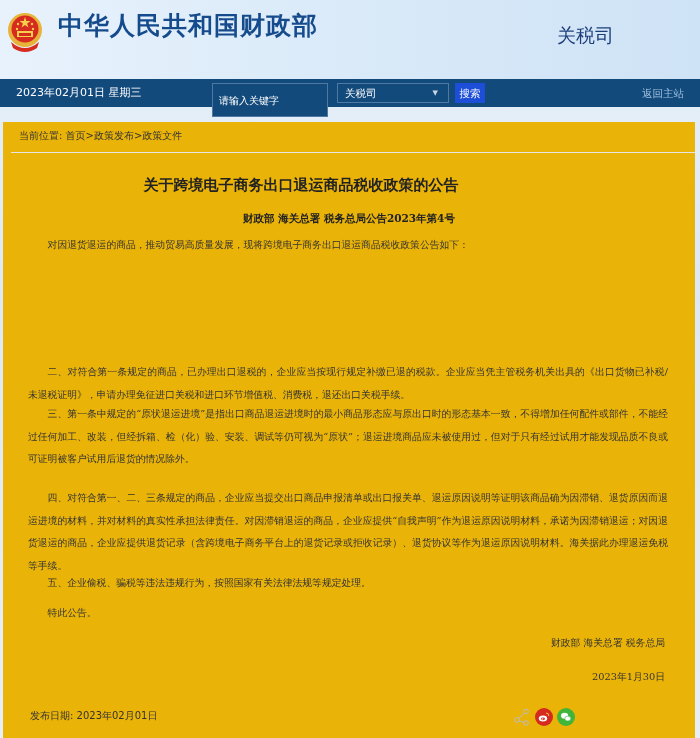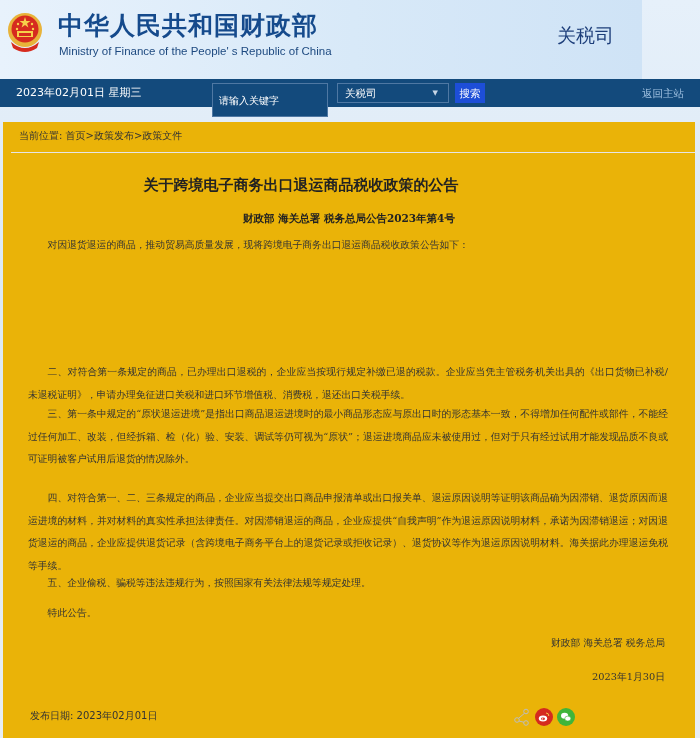--- a/index.html
+++ b/index.html
@@ -4,21 +4,21 @@
 <style>
   * { margin: 0; padding: 0; box-sizing: border-box; }
   body {
     width: 700px; height: 738px; overflow: hidden;
     font-family: "DejaVu Sans", "Liberation Sans", sans-serif;
     background: linear-gradient(180deg, #e6f0fa 0%, #dce9f5 40%, #e8eef5 100%);
     position: relative;
   }
   
   .header {
-    position: absolute; left: 0; top: 0; width: 642px; height: 79px;
+    position: absolute; left: 0; top: 0; width: 700px; height: 79px;
     background: linear-gradient(90deg, #e8f2fc 0%, #d8e9f8 55%, #cfe3f6 100%);
   }
   .emblem {
     position: absolute; left: 5px; top: 10px; width: 40px; height: 46px;
   }
   .logo-cn {
     position: absolute; left: 58px; top: 12px;
     font-family: "DejaVu Sans", sans-serif; font-weight: bold;
     font-size: 25px; color: #154a8c; letter-spacing: 1px; line-height: 28px;
   }
@@ -139,21 +139,20 @@
     <circle cx="13" cy="14" r="1.2" fill="#f6d04a"></circle>
     <circle cx="27" cy="14" r="1.2" fill="#f6d04a"></circle>
     <circle cx="12" cy="19" r="1.2" fill="#f6d04a"></circle>
     <circle cx="28" cy="19" r="1.2" fill="#f6d04a"></circle>
     <rect x="12" y="21" width="16" height="6" fill="#f6d04a"></rect>
     <rect x="14" y="23" width="12" height="3" fill="#d62b1f"></rect>
     <path d="M6 32 Q20 44 34 32 L32 38 Q20 46 8 38 Z" fill="#d62b1f"></path>
     <path d="M8 30 Q20 40 32 30" stroke="#e8b33a" stroke-width="2" fill="none"></path>
   </svg>
   <div class="logo-cn">中华人民共和国财政部</div>
-  <div class="logo-en">Ministry of Finance of the People' s Republic of China</div>
   <div class="dept-name">关税司</div>
 </div>
 
 <div class="navbar">
   <div class="nav-date">2023年02月01日  星期三</div>
   <input class="search-input" type="text" placeholder="请输入关键字" style="">
   <div class="scope-select">
     <span>关税司</span>
     <span class="arrow">▼</span>
   </div>

